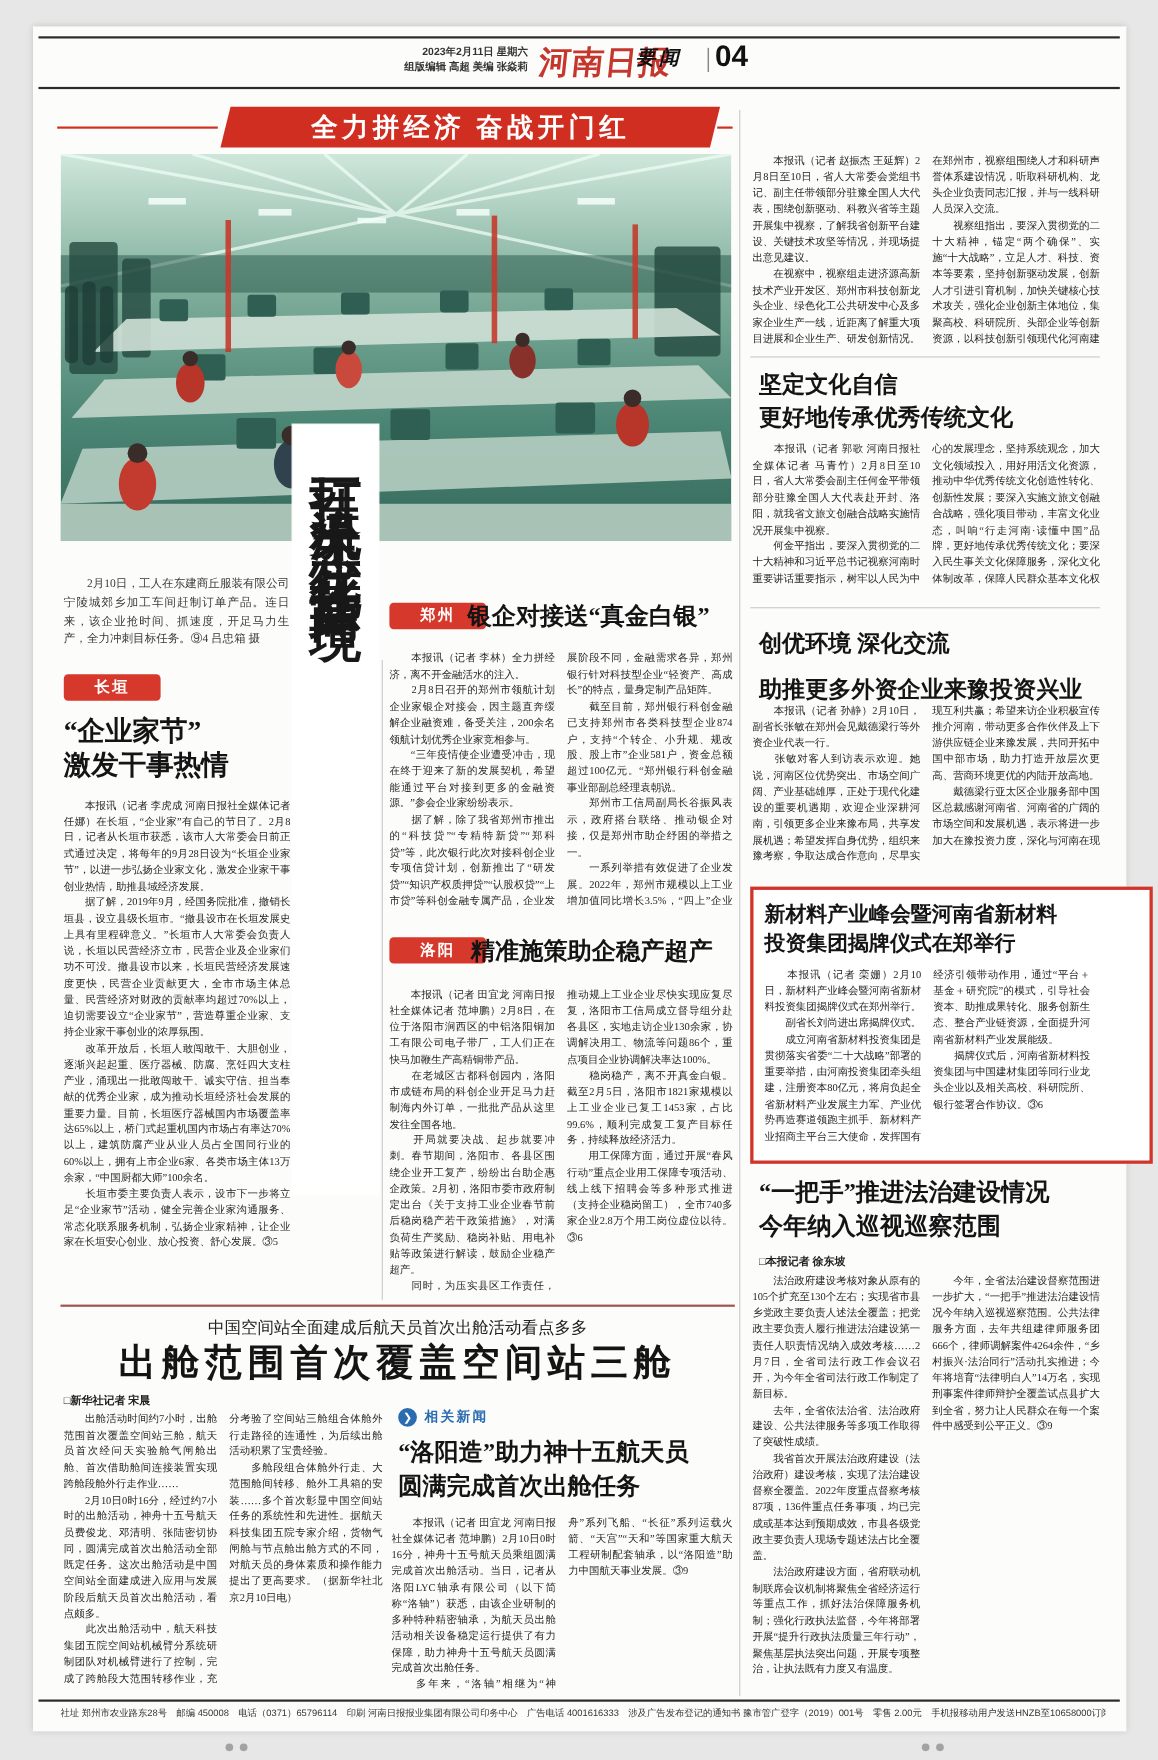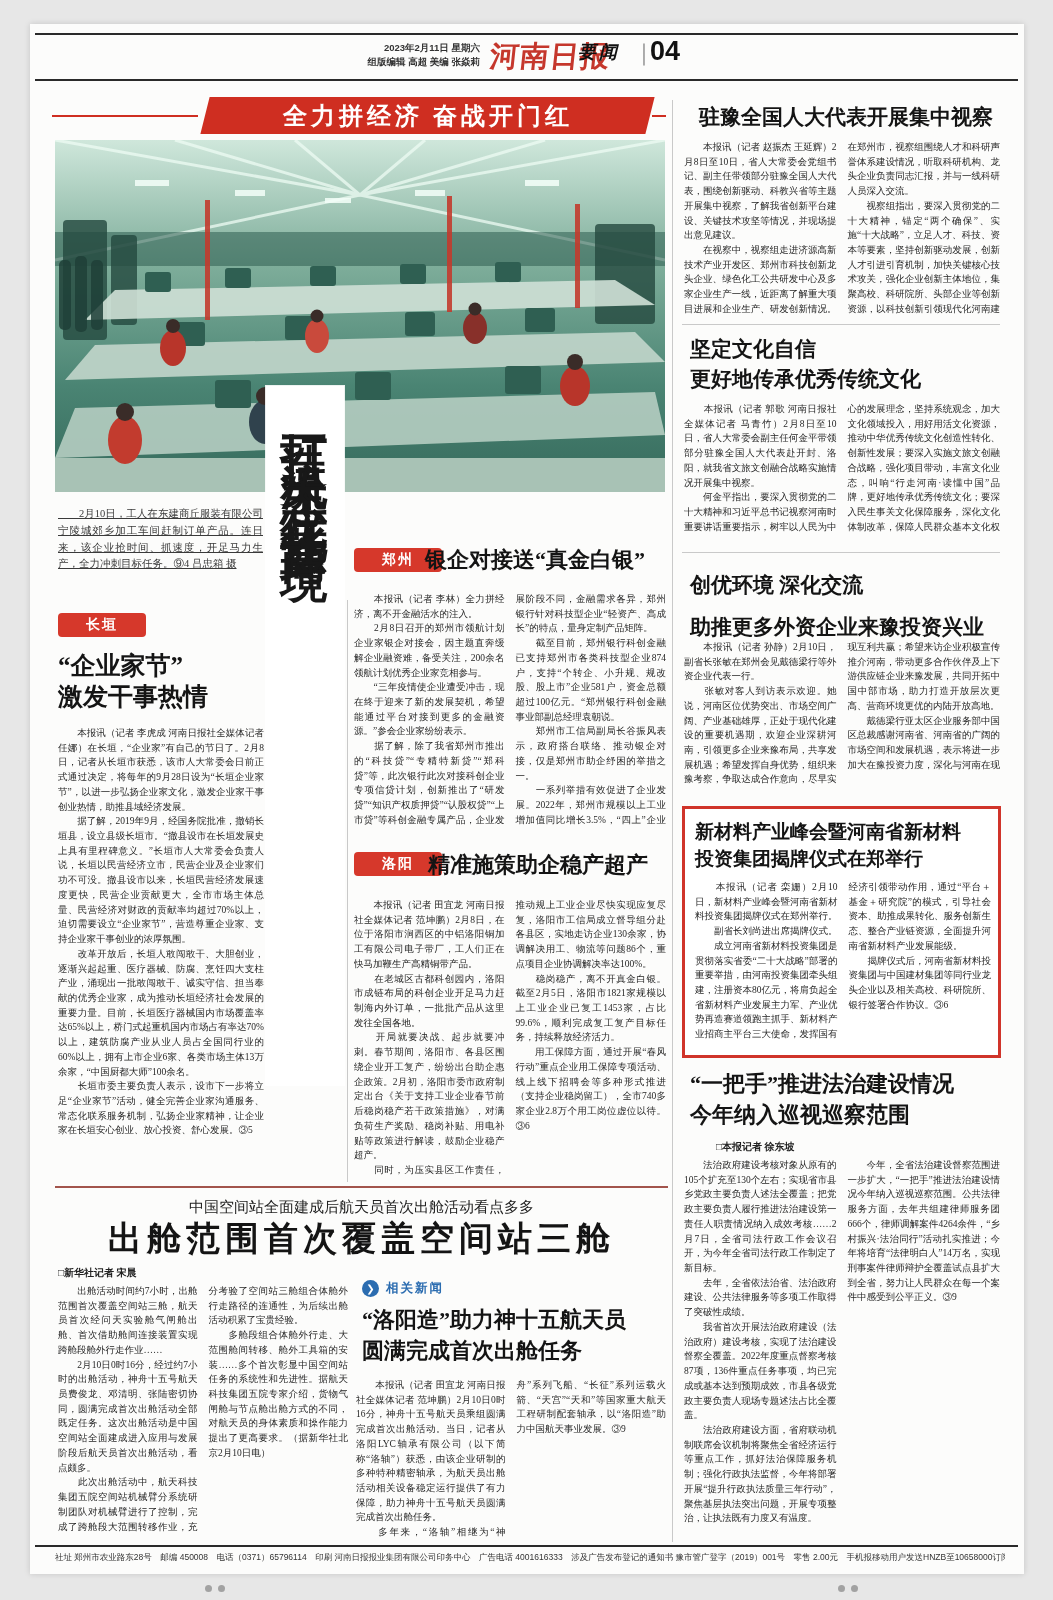--- a/index.html
+++ b/index.html
@@ -18,21 +18,21 @@
                padding:3px 28px; border-radius:4px; font-family:"Liberation Sans", sans-serif; letter-spacing:2px; }
   .byline { font-size:10px; font-weight:bold; color:#222; }
   .banner { position:absolute; left:205px; top:97px; width:445px; height:37px; background:#cf2e21;
             transform:skewX(-14deg); display:flex; align-items:center; justify-content:center; }
   .banner span { transform:skewX(14deg); color:#fff; font-weight:bold; font-size:24px; letter-spacing:4px; }
   .red-line { position:absolute; height:2px; background:#cf2e21; top:115px; }
   .vstrip { position:absolute; left:266px; top:386px; width:78px; height:699px; background:#ffffff; z-index:6;
             display:flex; justify-content:center; box-shadow:0 0 0 1px rgba(255,255,255,.9); }
   .vstrip div { writing-mode:vertical-rl; font-size:47px; font-weight:bold; color:#181818; letter-spacing:9px; padding-top:10px;
                 font-family:"Liberation Serif", serif; }
-  .red-box { position:absolute; left:682px; top:806px; width:319px; height:252px; border:3px solid #d0342a; background:#fff; padding:9px 10px; }
+  .red-box { position:absolute; left:682px; top:806px; width:366px; height:252px; border:3px solid #d0342a; background:#fff; padding:9px 10px; }
   .tag-related { display:flex; align-items:center; gap:7px; }
   .tag-related .disc { width:17px; height:17px; border-radius:50%; background:#2b6cb0; color:#fff; font-size:10px;
                        display:flex; align-items:center; justify-content:center; font-family:"Liberation Sans", sans-serif; }
   .tag-related .txt { color:#2b6cb0; font-weight:bold; font-size:12.5px; letter-spacing:2px; font-family:"Liberation Sans", sans-serif;text-align:right; }
   .pager-dot { position:absolute; width:7px; height:7px; border-radius:50%; background:#a2a2a2; }
   .masthead-small { font-size:9.5px; color:#333; line-height:1.5; text-align:right; font-family:"Liberation Sans", sans-serif; font-weight:bold; }
   .caption { font-size:10.5px; line-height:1.6; color:#3a3a3a; text-align:justify; white-space:pre-line; }
   .footer-line { font-size:8.5px; color:#333; white-space:nowrap; font-family:"Liberation Sans", sans-serif; }
 </style>
 </head>
@@ -139,21 +139,21 @@
       </g>
 
       <g fill="#1f4038" opacity="0.85">
         <rect x="4" y="120" width="12" height="70" rx="5"></rect>
           <rect x="20" y="116" width="12" height="76" rx="5"></rect>
         <rect x="36" y="120" width="12" height="70" rx="5"></rect>
       </g>
     </svg>
   </div>
 
-  <div class="abs caption" style="left:58px; top:506px; width:205px; height:74px;text-decoration:underline;">　　2月10日，工人在东建商丘服装有限公司宁陵城郊乡加工车间赶制订单产品。连日来，该企业抢时间、抓速度，开足马力生产，全力冲刺目标任务。⑨4 吕忠箱 摄</div>
+  <div class="abs caption" style="left:58px; top:524px; width:205px; height:74px;">　　2月10日，工人在东建商丘服装有限公司宁陵城郊乡加工车间赶制订单产品。连日来，该企业抢时间、抓速度，开足马力生产，全力冲刺目标任务。⑨4 吕忠箱 摄</div>
 
   <div class="vstrip">
     <div>打造一流生态 优化营商环境</div>
   </div>
 
   <div class="rule-thin" style="left:672px; top:100px; width:1px; height:1442px;"></div>
   <div class="rule-thin" style="left:347px; top:600px; width:1px; height:582px;"></div>
 
   <div class="abs" style="left:58px; top:613px;">
     <span class="red-label">长垣</span>
@@ -181,21 +181,20 @@
     <span class="red-label">洛阳</span>
   </div>
   <div class="abs hl" style="left:428px; top:850px; width:245px; font-size:22px;">精准施策助企稳产超产</div>
   <div class="abs body-text cols2" style="left:354px; top:898px; width:312px; height:284px;">　　本报讯（记者 田宜龙 河南日报社全媒体记者 范坤鹏）2月8日，在位于洛阳市涧西区的中铝洛阳铜加工有限公司电子带厂，工人们正在快马加鞭生产高精铜带产品。
 　　在老城区古都科创园内，洛阳市成链布局的科创企业开足马力赶制海内外订单，一批批产品从这里发往全国各地。
 　　开局就要决战、起步就要冲刺。春节期间，洛阳市、各县区围绕企业开工复产，纷纷出台助企惠企政策。2月初，洛阳市委市政府制定出台《关于支持工业企业春节前后稳岗稳产若干政策措施》，对满负荷生产奖励、稳岗补贴、用电补贴等政策进行解读，鼓励企业稳产超产。
 　　同时，为压实县区工作责任，推动规上工业企业尽快实现应复尽复，洛阳市工信局成立督导组分赴各县区，实地走访企业130余家，协调解决用工、物流等问题86个，重点项目企业协调解决率达100%。
 　　稳岗稳产，离不开真金白银。截至2月5日，洛阳市1821家规模以上工业企业已复工1453家，占比99.6%，顺利完成复工复产目标任务，持续释放经济活力。
 　　用工保障方面，通过开展“春风行动”重点企业用工保障专项活动、线上线下招聘会等多种形式推进（支持企业稳岗留工），全市740多家企业2.8万个用工岗位虚位以待。③6</div>
 
-  <div class="abs hl" style="left:690px; top:103px; width:312px; font-size:21px; text-align:center;">驻豫全国人大代表开展集中视察</div>
   <div class="abs body-text cols2" style="left:684px; top:140px; width:316px; height:180px;">　　本报讯（记者 赵振杰 王延辉）2月8日至10日，省人大常委会党组书记、副主任带领部分驻豫全国人大代表，围绕创新驱动、科教兴省等主题开展集中视察，了解我省创新平台建设、关键技术攻坚等情况，并现场提出意见建议。
 　　在视察中，视察组走进济源高新技术产业开发区、郑州市科技创新龙头企业、绿色化工公共研发中心及多家企业生产一线，近距离了解重大项目进展和企业生产、研发创新情况。在郑州市，视察组围绕人才和科研声誉体系建设情况，听取科研机构、龙头企业负责同志汇报，并与一线科研人员深入交流。
 　　视察组指出，要深入贯彻党的二十大精神，锚定“两个确保”、实施“十大战略”，立足人才、科技、资本等要素，坚持创新驱动发展，创新人才引进引育机制，加快关键核心技术攻关，强化企业创新主体地位，集聚高校、科研院所、头部企业等创新资源，以科技创新引领现代化河南建设，以实际行动积极履职尽责，助力全省高质量发展大局，实地考察创新平台载体建设运行情况，现场察看重大新兴产业动能。③7</div>
   <div class="rule-thin" style="left:682px; top:324px; width:318px; height:1px;"></div>
 
   <div class="abs hl" style="left:690px; top:334px; width:312px; font-size:21px; line-height:30px;">坚定文化自信
 更好地传承优秀传统文化</div>
   <div class="abs body-text cols2" style="left:684px; top:402px; width:316px; height:146px;">　　本报讯（记者 郭歌 河南日报社全媒体记者 马青竹）2月8日至10日，省人大常委会副主任何金平带领部分驻豫全国人大代表赴开封、洛阳，就我省文旅文创融合战略实施情况开展集中视察。
 　　何金平指出，要深入贯彻党的二十大精神和习近平总书记视察河南时重要讲话重要指示，树牢以人民为中心的发展理念，坚持系统观念，加大文化领域投入，用好用活文化资源，推动中华优秀传统文化创造性转化、创新性发展；要深入实施文旅文创融合战略，强化项目带动，丰富文化业态，叫响“行走河南·读懂中国”品牌，更好地传承优秀传统文化；要深入民生事关文化保障服务，深化文化体制改革，保障人民群众基本文化权益，持续加大文物保护力度，推动文化事业和文化产业高质量发展，更好发挥代表作用，积极建言献策，依法履职尽责。③6</div>
   <div class="rule-thin" style="left:682px; top:552px; width:318px; height:1px;"></div>
@@ -210,21 +209,21 @@
     <div class="hl" style="font-size:19px; line-height:27px;">新材料产业峰会暨河南省新材料
 投资集团揭牌仪式在郑举行</div>
     <div class="body-text cols2" style="width:296px; height:168px; margin-top:8px;">　　本报讯（记者 栾姗）2月10日，新材料产业峰会暨河南省新材料投资集团揭牌仪式在郑州举行。
 　　副省长刘尚进出席揭牌仪式。
 　　成立河南省新材料投资集团是贯彻落实省委“二十大战略”部署的重要举措，由河南投资集团牵头组建，注册资本80亿元，将肩负起全省新材料产业发展主力军、产业优势再造赛道领跑主抓手、新材料产业招商主平台三大使命，发挥国有经济引领带动作用，通过“平台＋基金＋研究院”的模式，引导社会资本、助推成果转化、服务创新生态、整合产业链资源，全面提升河南省新材料产业发展能级。
 　　揭牌仪式后，河南省新材料投资集团与中国建材集团等同行业龙头企业以及相关高校、科研院所、银行签署合作协议。③6</div>
   </div>
 
   <div class="abs hl" style="left:690px; top:1068px; width:312px; font-size:22px; line-height:31px;">“一把手”推进法治建设情况
 今年纳入巡视巡察范围</div>
-  <div class="abs byline" style="left:716px; top:1140px;text-align:right;">□本报记者 徐东坡</div>
+  <div class="abs byline" style="left:690px; top:1140px;text-align:right;">□本报记者 徐东坡</div>
   <div class="abs body-text cols2" style="left:684px; top:1158px; width:316px; height:382px;">　　法治政府建设考核对象从原有的105个扩充至130个左右；实现省市县乡党政主要负责人述法全覆盖；把党政主要负责人履行推进法治建设第一责任人职责情况纳入成效考核……2月7日，全省司法行政工作会议召开，为今年全省司法行政工作制定了新目标。
 　　去年，全省依法治省、法治政府建设、公共法律服务等多项工作取得了突破性成绩。
 　　我省首次开展法治政府建设（法治政府）建设考核，实现了法治建设督察全覆盖。2022年度重点督察考核87项，136件重点任务事项，均已完成或基本达到预期成效，市县各级党政主要负责人现场专题述法占比全覆盖。
 　　法治政府建设方面，省府联动机制联席会议机制将聚焦全省经济运行等重点工作，抓好法治保障服务机制；强化行政执法监督，今年将部署开展“提升行政执法质量三年行动”，聚焦基层执法突出问题，开展专项整治，让执法既有力度又有温度。
 　　今年，全省法治建设督察范围进一步扩大，“一把手”推进法治建设情况今年纳入巡视巡察范围。公共法律服务方面，去年共组建律师服务团666个，律师调解案件4264余件，“乡村振兴·法治同行”活动扎实推进；今年将培育“法律明白人”14万名，实现刑事案件律师辩护全覆盖试点县扩大到全省，努力让人民群众在每一个案件中感受到公平正义。③9</div>
 
   <div class="abs" style="left:55px; top:1186px; width:613px; height:2px; background:#a2544c;"></div>
   <div class="abs" style="left:55px; top:1198px; width:613px; text-align:center; font-size:15px; color:#222;">中国空间站全面建成后航天员首次出舱活动看点多多</div>
   <div class="abs hl" style="left:55px; top:1216px; width:613px; font-size:34px; text-align:center; letter-spacing:5px;">出舱范围首次覆盖空间站三舱</div>
   <div class="abs byline" style="left:58px; top:1266px;">□新华社记者 宋晨</div>

